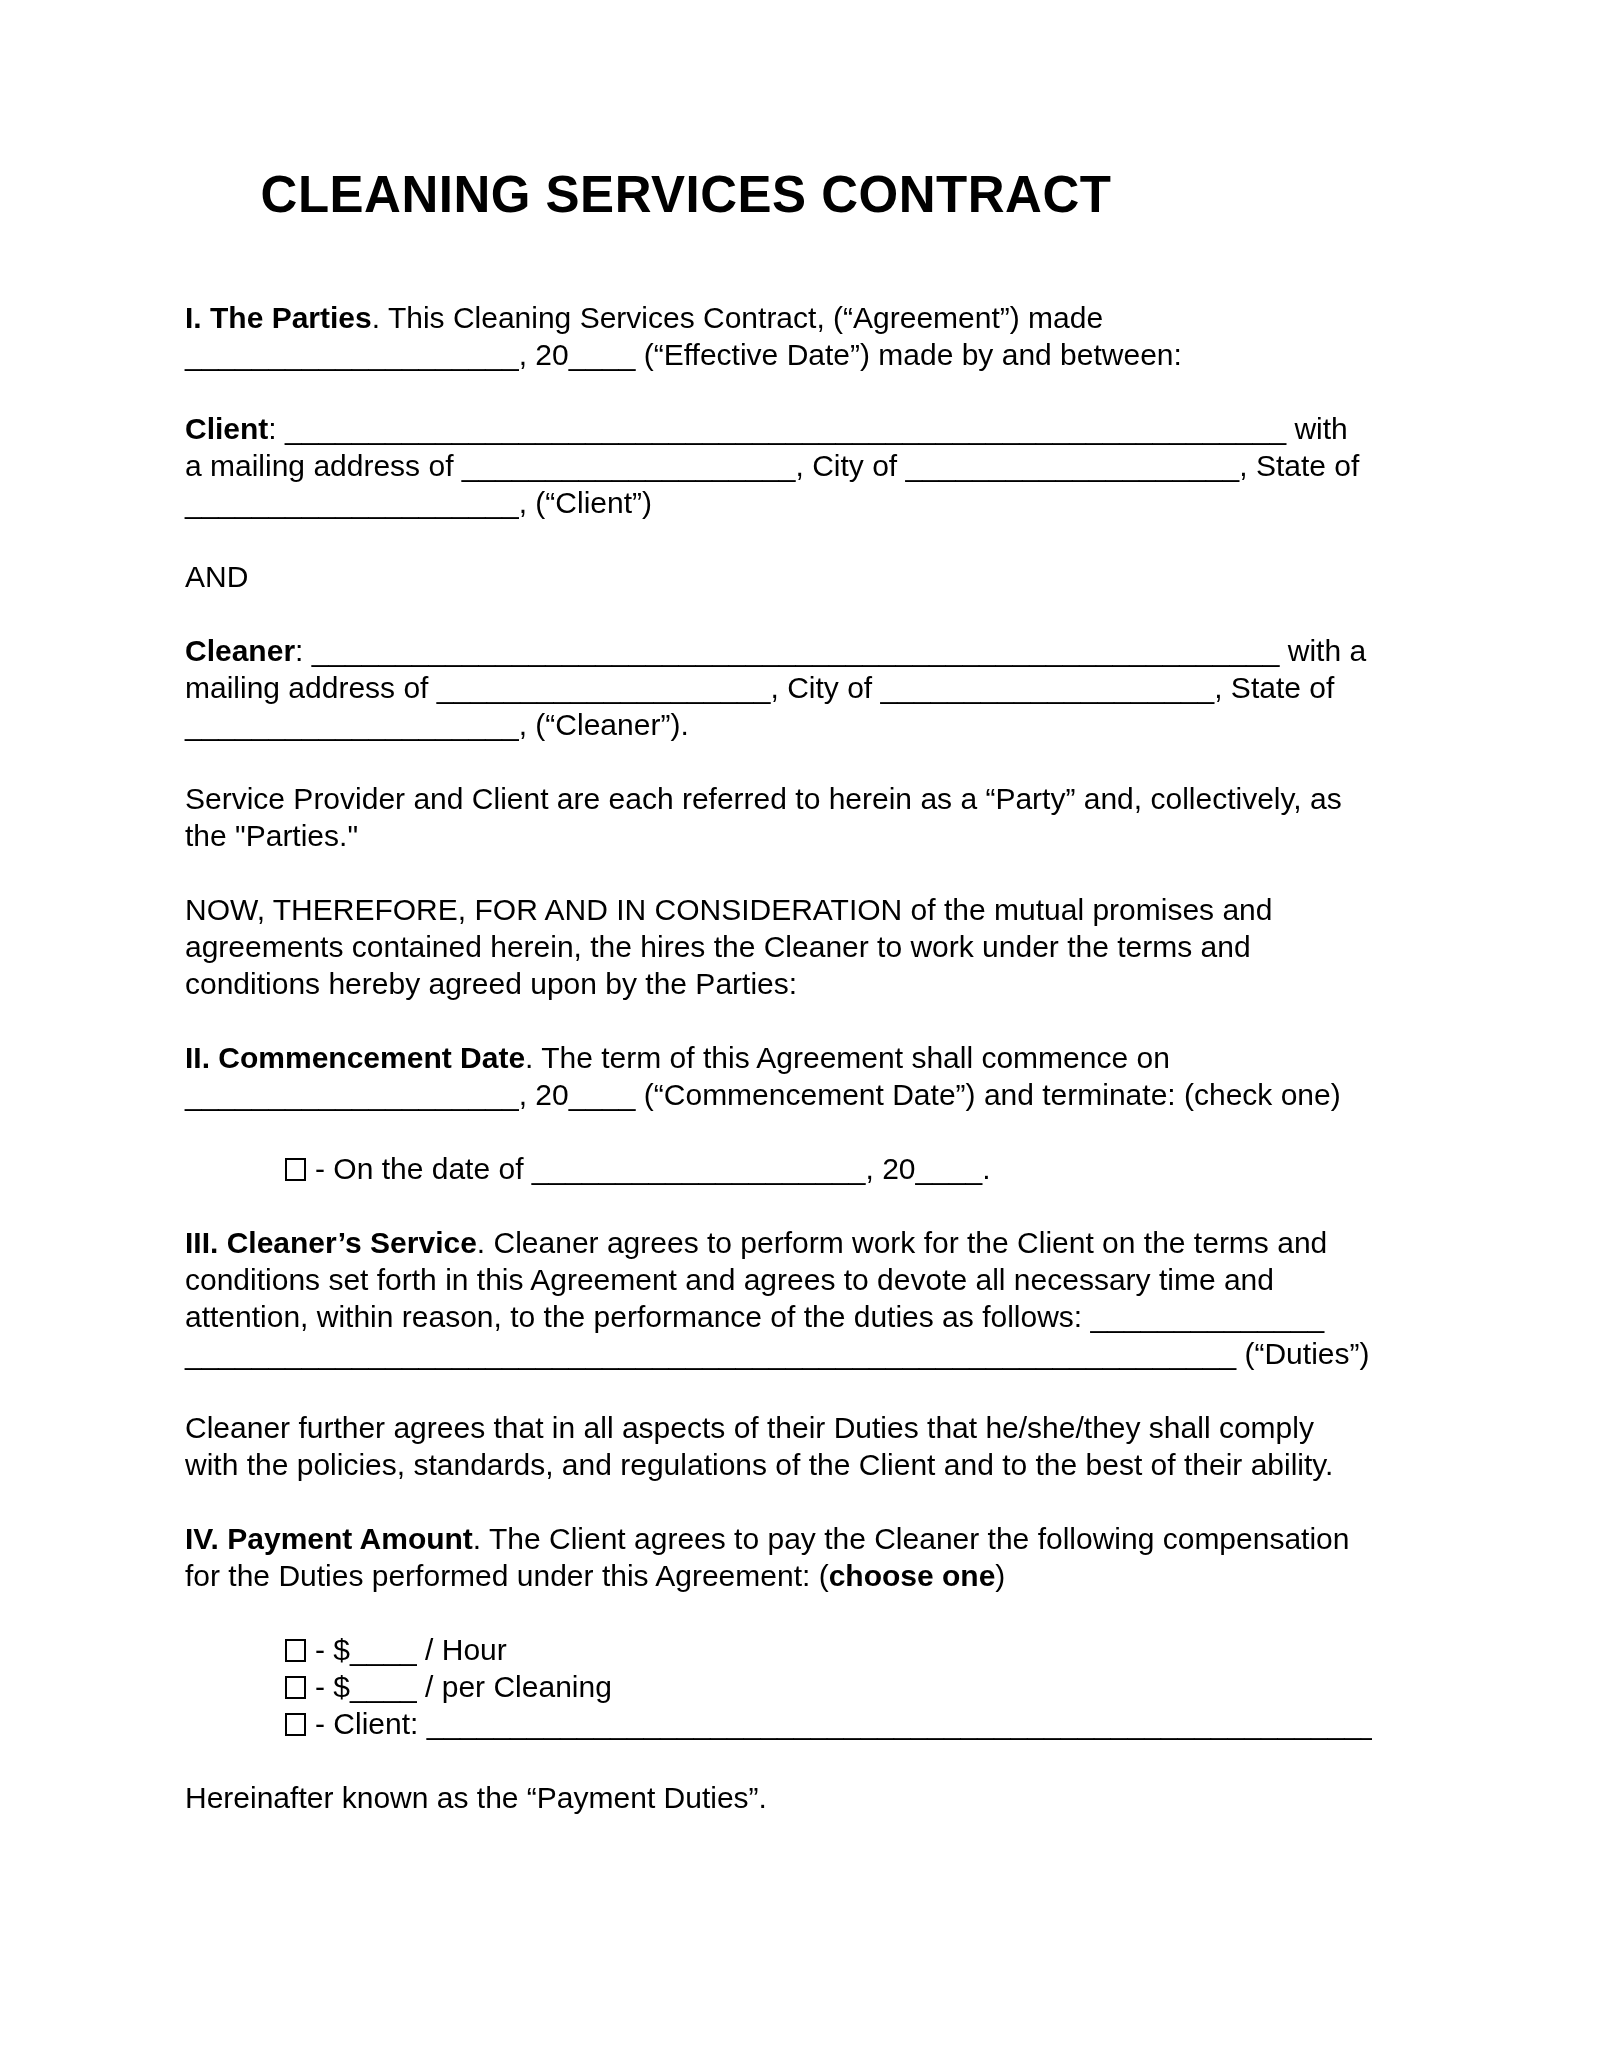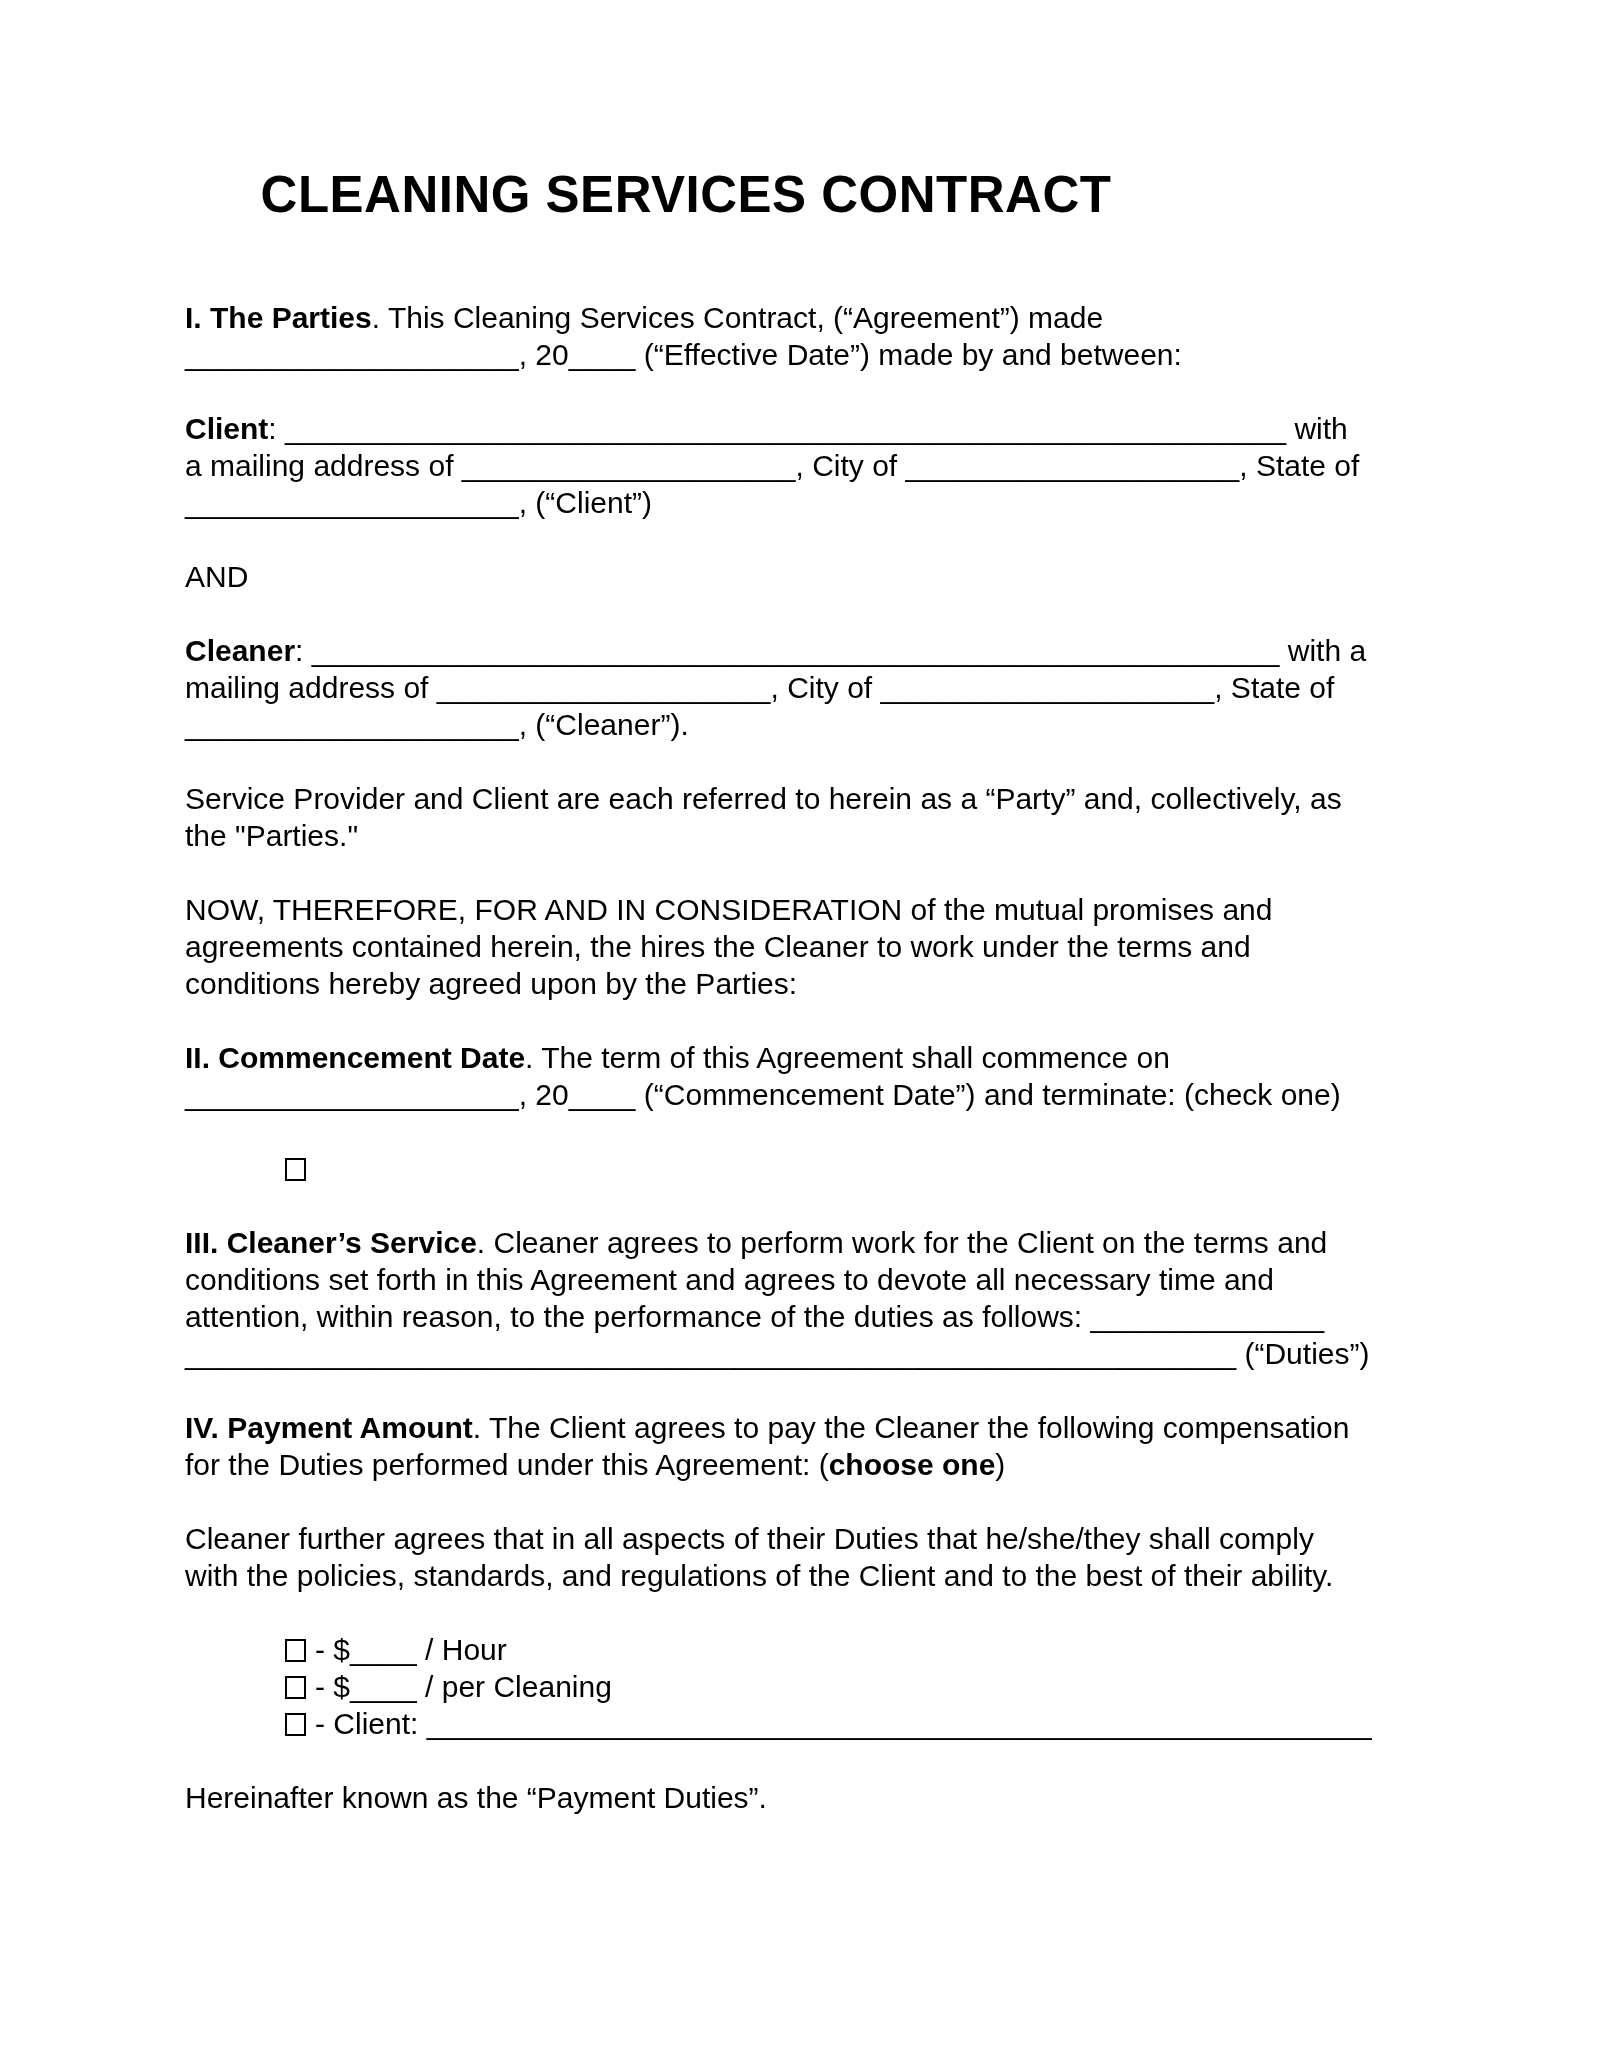--- a/index.html
+++ b/index.html
@@ -74,33 +74,33 @@
 the "Parties."</p>
 
   <p class="para">NOW, THEREFORE, FOR AND IN CONSIDERATION of the mutual promises and
 agreements contained herein, the hires the Cleaner to work under the terms and
 conditions hereby agreed upon by the Parties:</p>
 
   <p class="para"><strong>II. Commencement Date</strong><span>. The term of this Agreement shall commence on
 ____________________, 20____ (“Commencement Date”) and terminate: (check one)</span></p>
 
   <div class="options">
-    <div class="option-row"><span class="checkbox"></span></div>
+    <div class="option-row"><span class="checkbox"></span><span>- On the date of ____________________, 20____.</span></div>
   </div>
 
   <p class="para"><strong>III. Cleaner’s Service</strong><span>. Cleaner agrees to perform work for the Client on the terms and
 conditions set forth in this Agreement and agrees to devote all necessary time and
 attention, within reason, to the performance of the duties as follows: ______________
 _______________________________________________________________ (“Duties”).</span></p>
 
+  <p class="para">Cleaner further agrees that in all aspects of their Duties that he/she/they shall comply
+with the policies, standards, and regulations of the Client and to the best of their ability.</p>
+
   <p class="para"><strong>IV. Payment Amount</strong><span>. The Client agrees to pay the Cleaner the following compensation
 for the Duties performed under this Agreement: (</span><strong>choose one</strong><span>)</span></p>
-
-  <p class="para">Cleaner further agrees that in all aspects of their Duties that he/she/they shall comply
-with the policies, standards, and regulations of the Client and to the best of their ability.</p>
 
   <div class="options">
     <div class="option-row"><span class="checkbox"></span><span>- $____ / Hour</span></div>
     <div class="option-row"><span class="checkbox"></span><span>- $____ / per Cleaning</span></div>
     <div class="option-row"><span class="checkbox"></span><span>- Client: __________________________________________________________.</span></div>
   </div>
 
   <p class="para">Hereinafter known as the “Payment Duties”.</p>
 
 </div>

